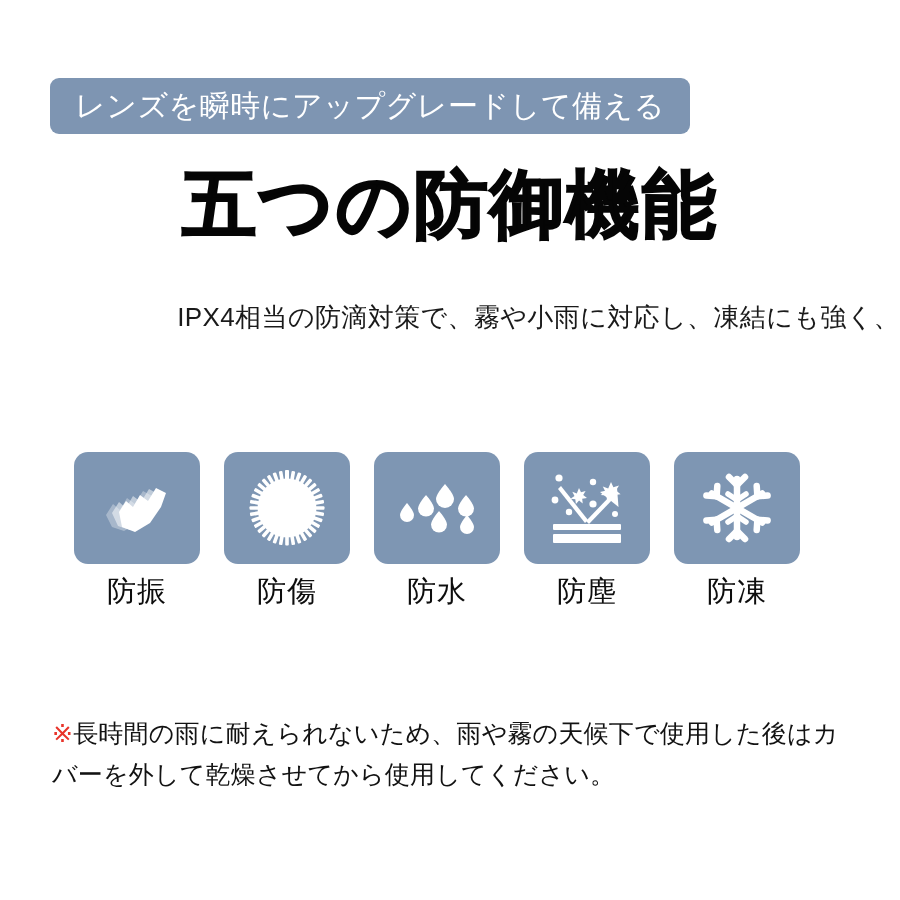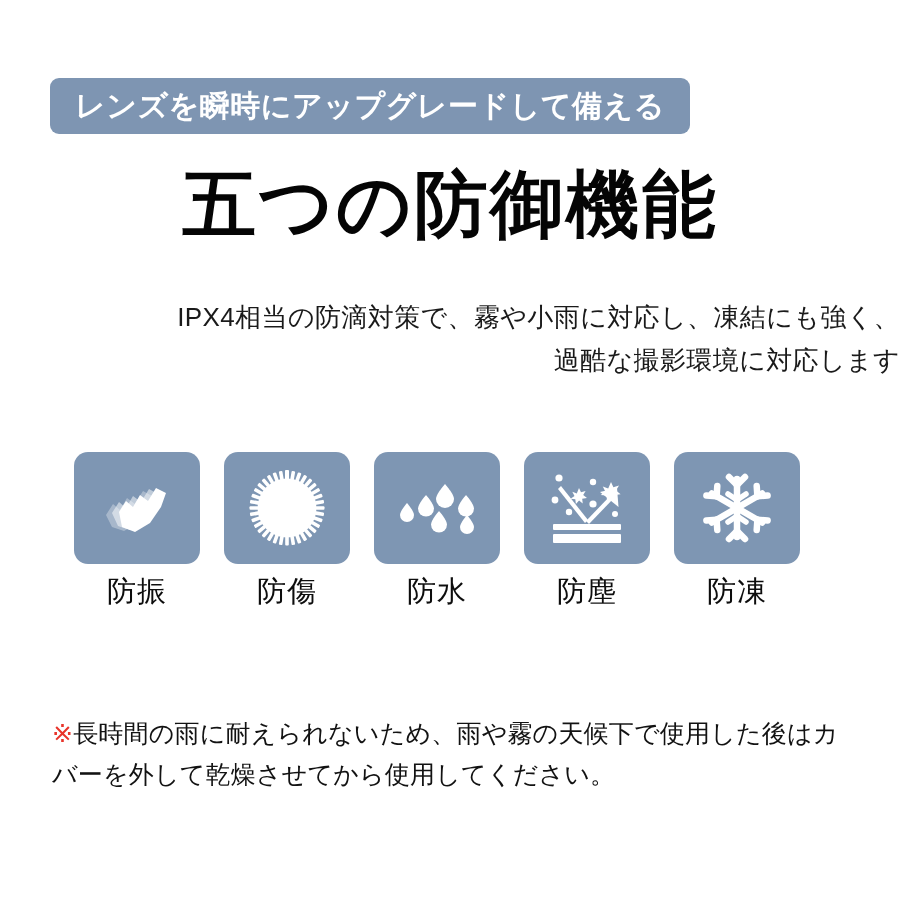--- a/index.html
+++ b/index.html
@@ -37,36 +37,36 @@
     justify-content: center;
     box-sizing: border-box;
     padding: 0 14px;
   }
   .banner-text {
     color: #ffffff;
     font-size: 30px;
     line-height: 1;
     letter-spacing: 0.5px;
     white-space: nowrap;
-    font-weight: 700;
+    font-weight: 400;
   }
 
   
   .heading {
     position: absolute;
     left: 0;
     top: 166px;
     width: 900px;
     text-align: center;
   }
   .heading-text {
     display: inline-block;
     font-size: 74px;
     line-height: 1.05;
-    font-weight: 400;
+    font-weight: 700;
     color: #050505;
     letter-spacing: 2px;
     -webkit-text-stroke: 2px #050505;
   }
 
   
   .description {
     position: absolute;
     left: 0;
     top: 296px;
@@ -146,21 +146,20 @@
   <div class="banner">
     <span class="banner-text">レンズを瞬時にアップグレードして備える</span>
   </div>
 
   <div class="heading">
     <span class="heading-text">五つの防御機能</span>
   </div>
 
   <div class="description">
     <p>IPX4相当の防滴対策で、霧や小雨に対応し、凍結にも強く、</p>
-    <p>過酷な撮影環境に対応します</p>
   </div>
 
   <div class="features">
 
     <div class="feature">
       <div class="tile">
         <span>
           <svg width="78" height="74" viewBox="0 0 78 74" aria-hidden="true">
             <g fill="#ffffff">
               <path opacity="0.32" d="M8 44 L15 33 L22 39 L29 27 L37 33 L45 20 L54 25 L50 37 L40 52 L26 60 L14 56 Z"></path>

